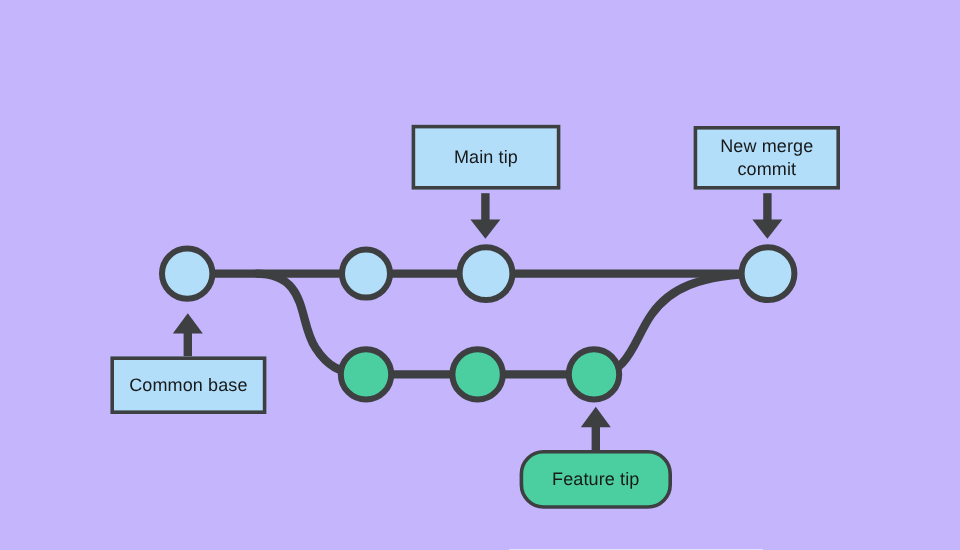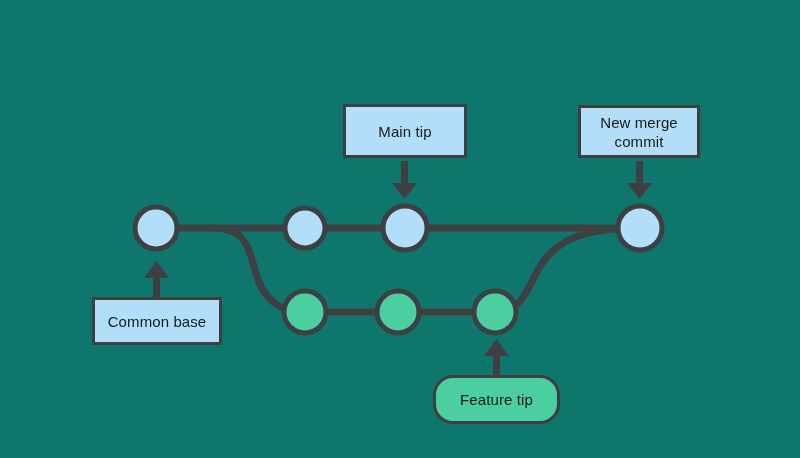--- a/index.html
+++ b/index.html
@@ -7,21 +7,21 @@
     padding: 0;
     background: #ffffff;
   }
   body {
     font-family: "Liberation Sans", sans-serif;
   }
   #canvas {
     position: relative;
     width: 800px;
     height: 458px;
-    background: #0f766e;
+    background: #c4b5fd;
     overflow: hidden;
   }
   #graph-svg {
     position: absolute;
     top: 0;
     left: 0;
     width: 800px;
     height: 458px;
   }
   .label-box {

